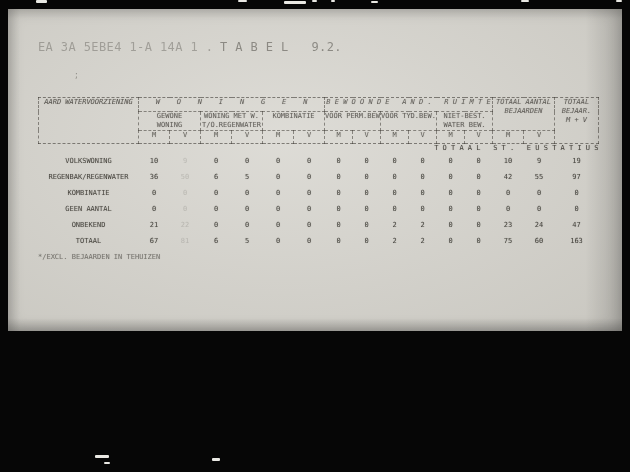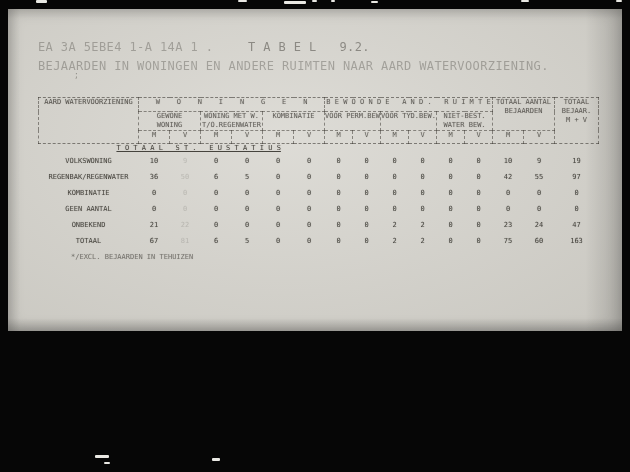--- a/index.html
+++ b/index.html
@@ -8,42 +8,42 @@
   .page{position:absolute;left:8px;top:9px;width:614px;height:322px;
         background-color:#d5d3cc;
         background-image:
           linear-gradient(to right, rgba(0,0,0,0.10) 0px, rgba(0,0,0,0) 12px, rgba(0,0,0,0) 94%, rgba(0,0,0,0.16) 100%),
           linear-gradient(to bottom, rgba(0,0,0,0.08) 0px, rgba(0,0,0,0) 10px, rgba(0,0,0,0) 96%, rgba(0,0,0,0.18) 100%),
           radial-gradient(ellipse at 45% 40%, rgba(255,255,255,0.20), rgba(0,0,0,0.05) 95%);
         box-shadow:inset 0 0 16px rgba(0,0,0,0.22);
         color:rgba(44,41,35,0.8);}
   .faded-line{position:absolute;font-size:12px;white-space:pre;letter-spacing:0.4px;}
   .hdr-left{left:30px;top:31px;opacity:0.38;}
-  .hdr-right{left:240px;top:31px;opacity:0.55;}
+  .hdr-right{left:212px;top:31px;opacity:0.55;}
   .title-line{left:30px;top:50px;opacity:0.38;}
   .stray{left:66px;top:62px;opacity:0.5;font-size:8px;position:absolute;}
   .footnote{position:absolute;left:30px;top:244px;font-size:7px;opacity:0.65;white-space:pre;
-            text-shadow:0 0 1px rgba(44,41,35,0.3);margin-left:33px;}
+            text-shadow:0 0 1px rgba(44,41,35,0.3);}
   table.stat{position:absolute;left:30px;top:88px;width:560px;border-collapse:collapse;
              table-layout:fixed;font-size:7px;line-height:1.25;
              text-shadow:0 0 1px rgba(44,41,35,0.25);}
   table.stat td{padding:0;margin:0;vertical-align:top;text-align:center;overflow:hidden;}
   thead td{border-left:1px dashed rgba(50,46,40,0.5);border-right:1px dashed rgba(50,46,40,0.5);}
-  thead tr:first-child td{border-top:1px dashed rgba(50,46,40,0.55);}
+  thead tr:first-child td{border-top:1px dashed rgba(50,46,40,0.55);font-style:italic;}
   td.grp{white-space:pre;height:13px;color:rgba(44,41,35,0.62);}
   td.grp-span{color:rgba(44,41,35,0.62);}
   td.g12{border-bottom:1px dashed rgba(50,46,40,0.5);}
   td.sub{height:17px;border-bottom:1px dashed rgba(50,46,40,0.5);color:rgba(44,41,35,0.62);}
   td.grp-span{border-bottom:1px dashed rgba(50,46,40,0.5);}
   td.grand{border-bottom:1px dashed rgba(50,46,40,0.55);}
   td.corner{border-left:1px dashed rgba(50,46,40,0.5);border-bottom:1px dashed rgba(50,46,40,0.55);
             vertical-align:middle;text-align:left;padding-left:3px;color:rgba(44,41,35,0.68);}
   td.mv{height:12px;border-bottom:1px dashed rgba(50,46,40,0.55);color:rgba(44,41,35,0.6);}
   tbody td{border:none;}
-  tr.section td{text-align:left;padding-left:78px;height:13px;white-space:pre;color:rgba(44,41,35,0.8);text-decoration:underline;}
+  tr.section td{text-align:right;padding-left:78px;height:13px;white-space:pre;color:rgba(44,41,35,0.8);}
   td.rowlabel{text-align:left;padding-left:2px;height:16px;color:rgba(44,41,35,0.78);}
   td.num{height:16px;color:rgba(40,38,32,0.78);}
   td.faint{opacity:0.2;}
   .speck{position:absolute;background:#e9e8e3;border-radius:1px;}
 </style>
 </head>
 <body>
 
 <div class="stage">
 
@@ -56,21 +56,20 @@
   <div class="speck" style="left:521px;top:0;width:8px;height:2px;"></div>
   <div class="speck" style="left:616px;top:0;width:6px;height:2px;"></div>
   <div class="speck" style="left:95px;top:455px;width:14px;height:3px;"></div>
   <div class="speck" style="left:212px;top:458px;width:8px;height:3px;"></div>
   <div class="speck" style="left:104px;top:462px;width:6px;height:2px;"></div>
 
   <div class="page">
 
     <div class="faded-line hdr-left">EA 3A 5EBE4 1-A 14A 1 .</div>
     <div class="faded-line hdr-right">T A B E L   9.2.</div>
-    <div class="faded-line title-line">BEJAARDEN IN WONINGEN EN ANDERE RUIMTEN NAAR AARD WATERVOORZIENING.</div>
     <div class="stray">;</div>
 
     <table class="stat">
       <colgroup>
         <col style="width:100px">
         <col style="width:31px">
           <col style="width:31px">
           <col style="width:31px">
         <col style="width:31px">
           <col style="width:31px">

